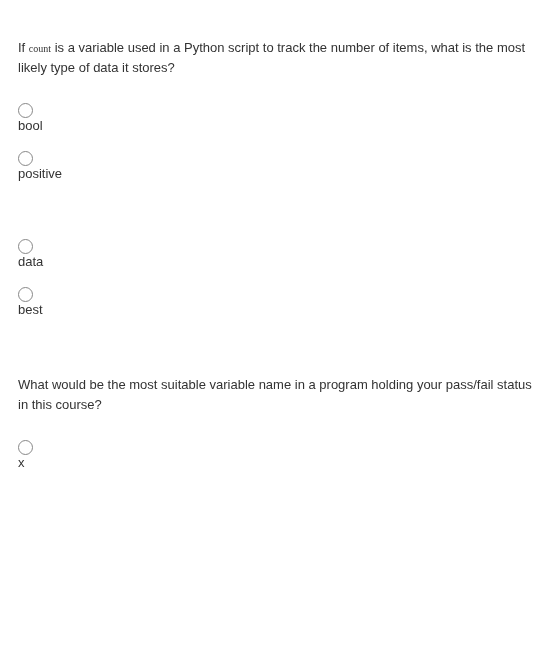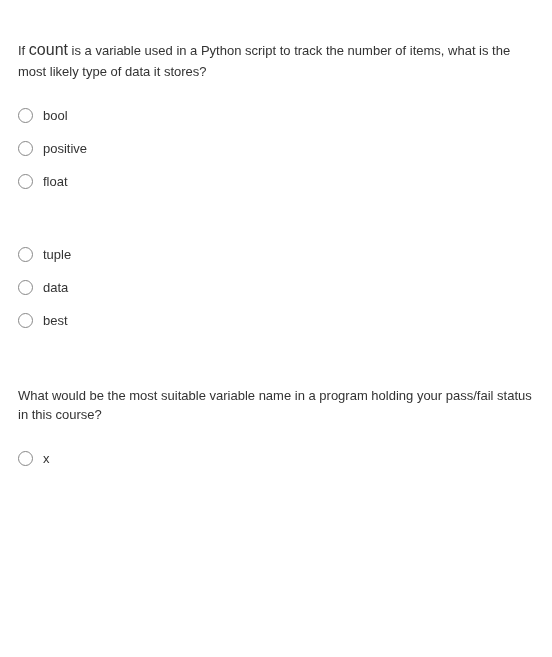--- a/index.html
+++ b/index.html
@@ -18,28 +18,29 @@
     .question-block {
       margin-bottom: 58px;
     }
     .question-text {
       font-size: 13px;
       line-height: 1.5;
       color: #333;
       margin-bottom: 26px;
     }
     .question-text code {
-      font-family: Liberation Sans, sans-serif;
-      font-size: 16px;
+      font-family: Liberation Serif, serif;
+      font-size: 10px;
     }
     .option-row {
       display: flex;
-      align-items: flex-end;
+      align-items: flex-start;
       margin-bottom: 18px;
       cursor: pointer;
+      flex-direction: column;
     }
     .radio-circle {
       width: 15px;
       height: 15px;
       border: 1.5px solid #888;
       border-radius: 50%;
       margin-right: 10px;
       flex-shrink: 0;
       background: #fff;
     }
@@ -56,31 +57,23 @@
     <span>If </span><code>count</code><span> is a variable used in a Python script to track the number of items, what is the most likely type of data it stores?</span>
   </p>
   <div class="option-row">
     <span class="radio-circle"></span>
     <span class="option-label">bool</span>
   </div>
   <div class="option-row">
     <span class="radio-circle"></span>
     <span class="option-label">positive</span>
   </div>
-  <div class="option-row">
-    <span class="radio-circle"></span>
-    <span class="option-label">float</span>
-  </div>
 </div>
 
 <div class="question-block">
-  <div class="option-row">
-    <span class="radio-circle"></span>
-    <span class="option-label">tuple</span>
-  </div>
   <div class="option-row">
     <span class="radio-circle"></span>
     <span class="option-label">data</span>
   </div>
   <div class="option-row">
     <span class="radio-circle"></span>
     <span class="option-label">best</span>
   </div>
 </div>
 

